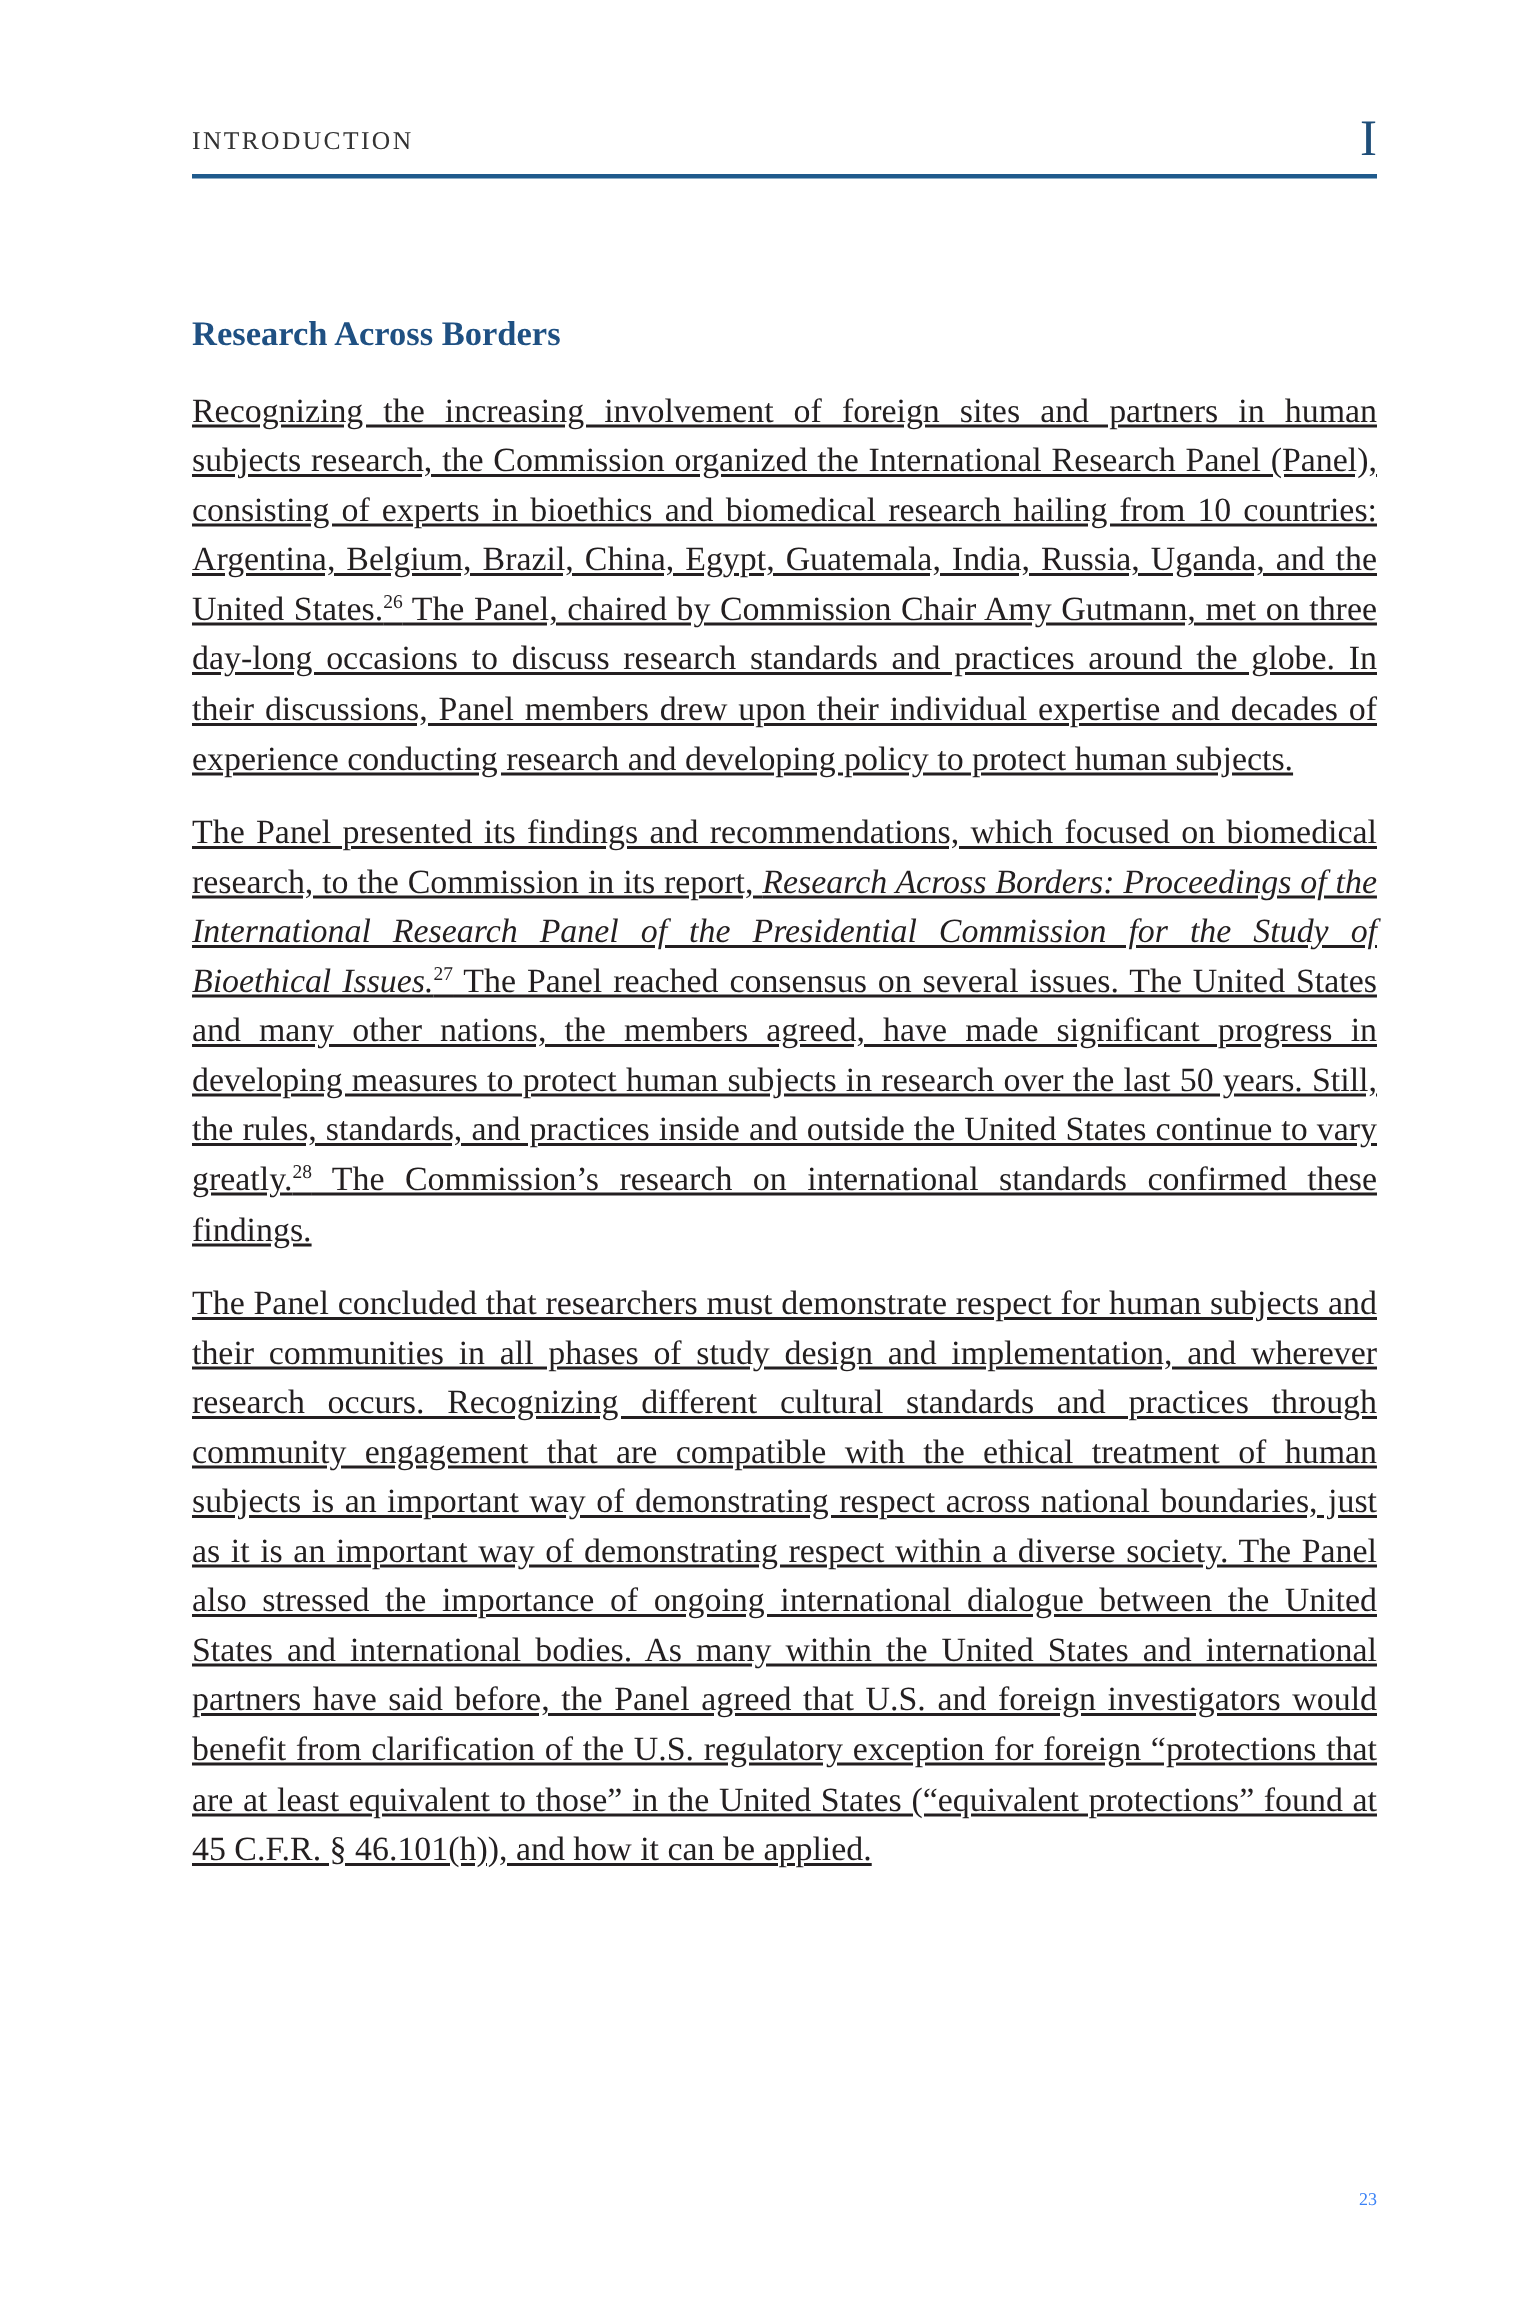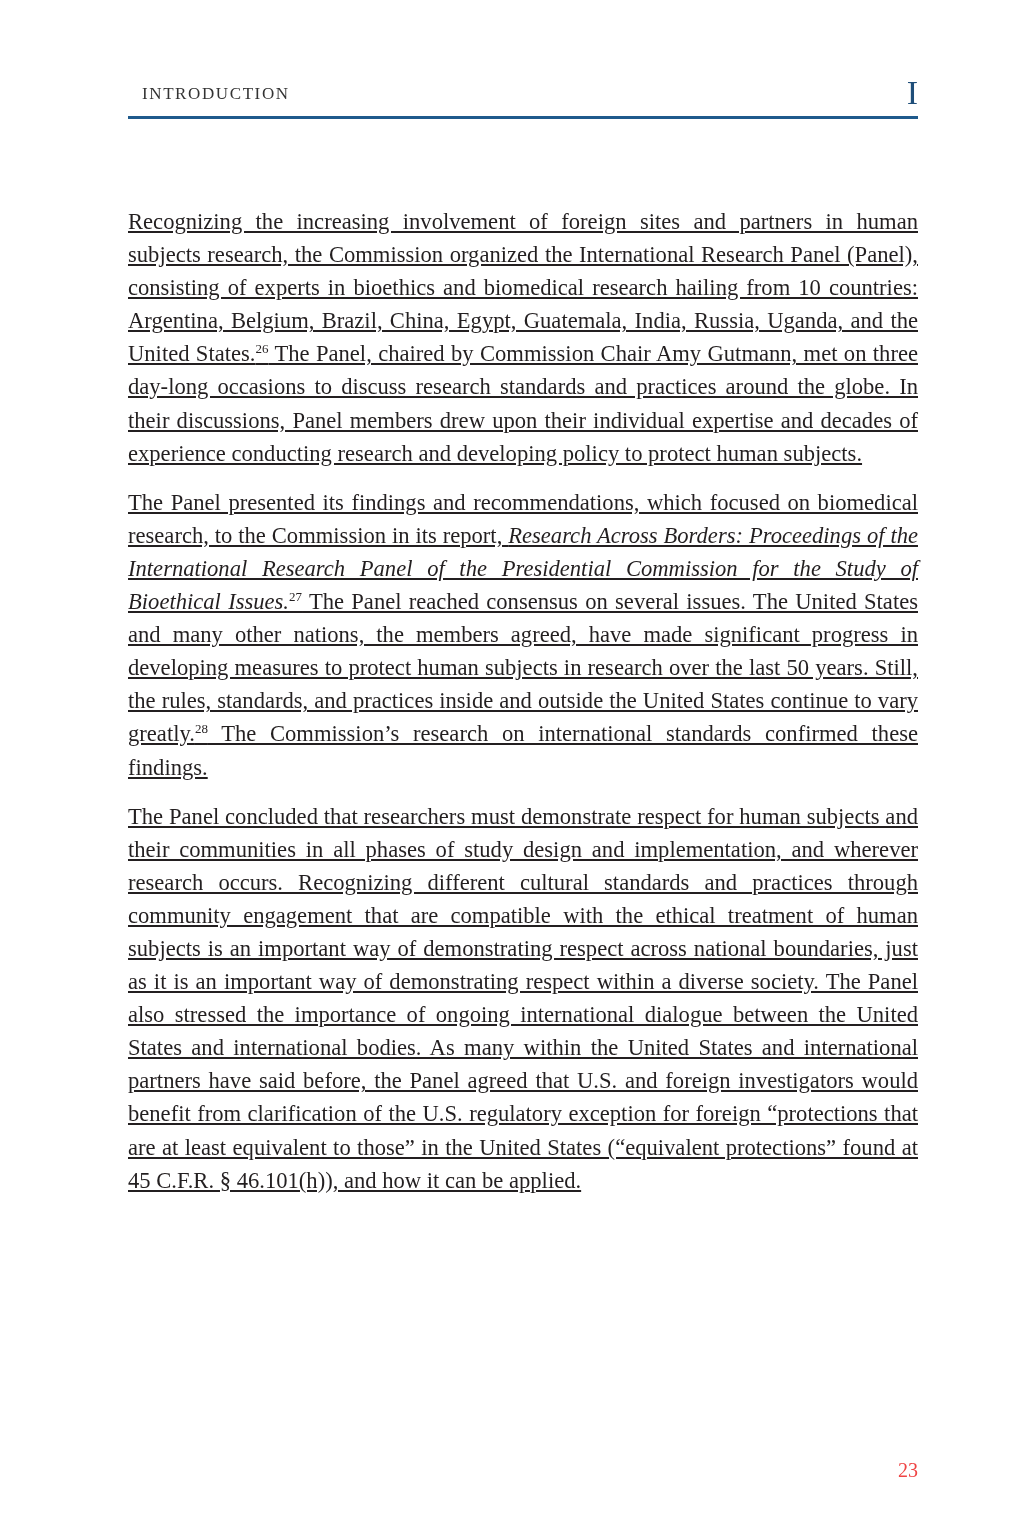--- a/index.html
+++ b/index.html
@@ -1,38 +1,39 @@
 <!DOCTYPE html>
 <html><head>
 <meta charset="utf-8">
 <style>
   html, body { margin:0; padding:0; background:#ffffff; }
   body { width:1024px; height:1536px; position:relative; overflow:hidden;
          font-family:"Liberation Serif","DejaVu Serif",serif; color:#231f20; }
   .header { position:absolute; left:128px; top:76px; width:790px; height:40px; }
-  .header-label { position:absolute; left:14px; top:8px; font-size:17px; letter-spacing:1.6px; color:#333; }
+  .header-label { position:absolute; left:0; top:8px; font-size:17px; letter-spacing:1.6px; color:#333; }
   .header-num { position:absolute; right:0; top:-2px; font-size:34px; color:#1f4e79; }
   .header-rule { position:absolute; left:128px; top:116px; width:790px; height:3px; background:#1f5a8c; }
   .content { position:absolute; left:128px; top:205px; width:790px; }
   h2 { margin:0 0 16px 0; font-size:23px; font-weight:bold; color:#1f5082; line-height:36px; }
   p { margin:0 0 16px 0; font-size:22.6px; line-height:33.1px; text-align:justify;text-decoration:underline; }
   sup { font-size:13px; line-height:0; vertical-align:8px; }
   em { font-style:italic; }
-  .page-num { position:absolute; right:106px; top:1459px; font-size:20px; color:#ef4444; }
+  .page-num { position:absolute; right:106px; top:1459px; font-size:12px; color:#3b82f6; }
 </style>
 </head>
 <body>
 
 <div class="header">
   <span class="header-label">INTRODUCTION</span>
   <span class="header-num">I</span>
 </div>
 <div class="header-rule"></div>
 
 <div class="content">
+  <h2>Research Across Borders</h2>
 
   <p><span>Recognizing the increasing involvement of foreign sites and partners in human subjects research, the Commission organized the International Research Panel (Panel), consisting of experts in bioethics and biomedical research hailing from 10 countries: Argentina, Belgium, Brazil, China, Egypt, Guatemala, India, Russia, Uganda, and the United States.</span><sup>26</sup><span> The Panel, chaired by Commission Chair Amy Gutmann, met on three day-long occasions to discuss research standards and practices around the globe. In their discussions, Panel members drew upon their individual expertise and decades of experience conducting research and developing policy to protect human subjects.</span></p>
 
   <p><span>The Panel presented its findings and recommendations, which focused on biomedical research, to the Commission in its report, </span><em>Research Across Borders: Proceedings of the International Research Panel of the Presidential Commission for the Study of Bioethical Issues.</em><sup>27</sup><span> The Panel reached consensus on several issues. The United States and many other nations, the members agreed, have made significant progress in developing measures to protect human subjects in research over the last 50 years. Still, the rules, standards, and practices inside and outside the United States continue to vary greatly.</span><sup>28</sup><span> The Commission’s research on international standards confirmed these findings.</span></p>
 
   <p>The Panel concluded that researchers must demonstrate respect for human subjects and their communities in all phases of study design and implementation, and wherever research occurs. Recognizing different cultural standards and practices through community engagement that are compatible with the ethical treatment of human subjects is an important way of demonstrating respect across national boundaries, just as it is an important way of demonstrating respect within a diverse society. The Panel also stressed the importance of ongoing international dialogue between the United States and international bodies. As many within the United States and international partners have said before, the Panel agreed that U.S. and foreign investigators would benefit from clarification of the U.S. regulatory exception for foreign “protections that are at least equivalent to those” in the United States (“equivalent protections” found at 45 C.F.R. § 46.101(h)), and how it can be applied.</p>
 </div>
 
 <div class="page-num">23</div>
 

